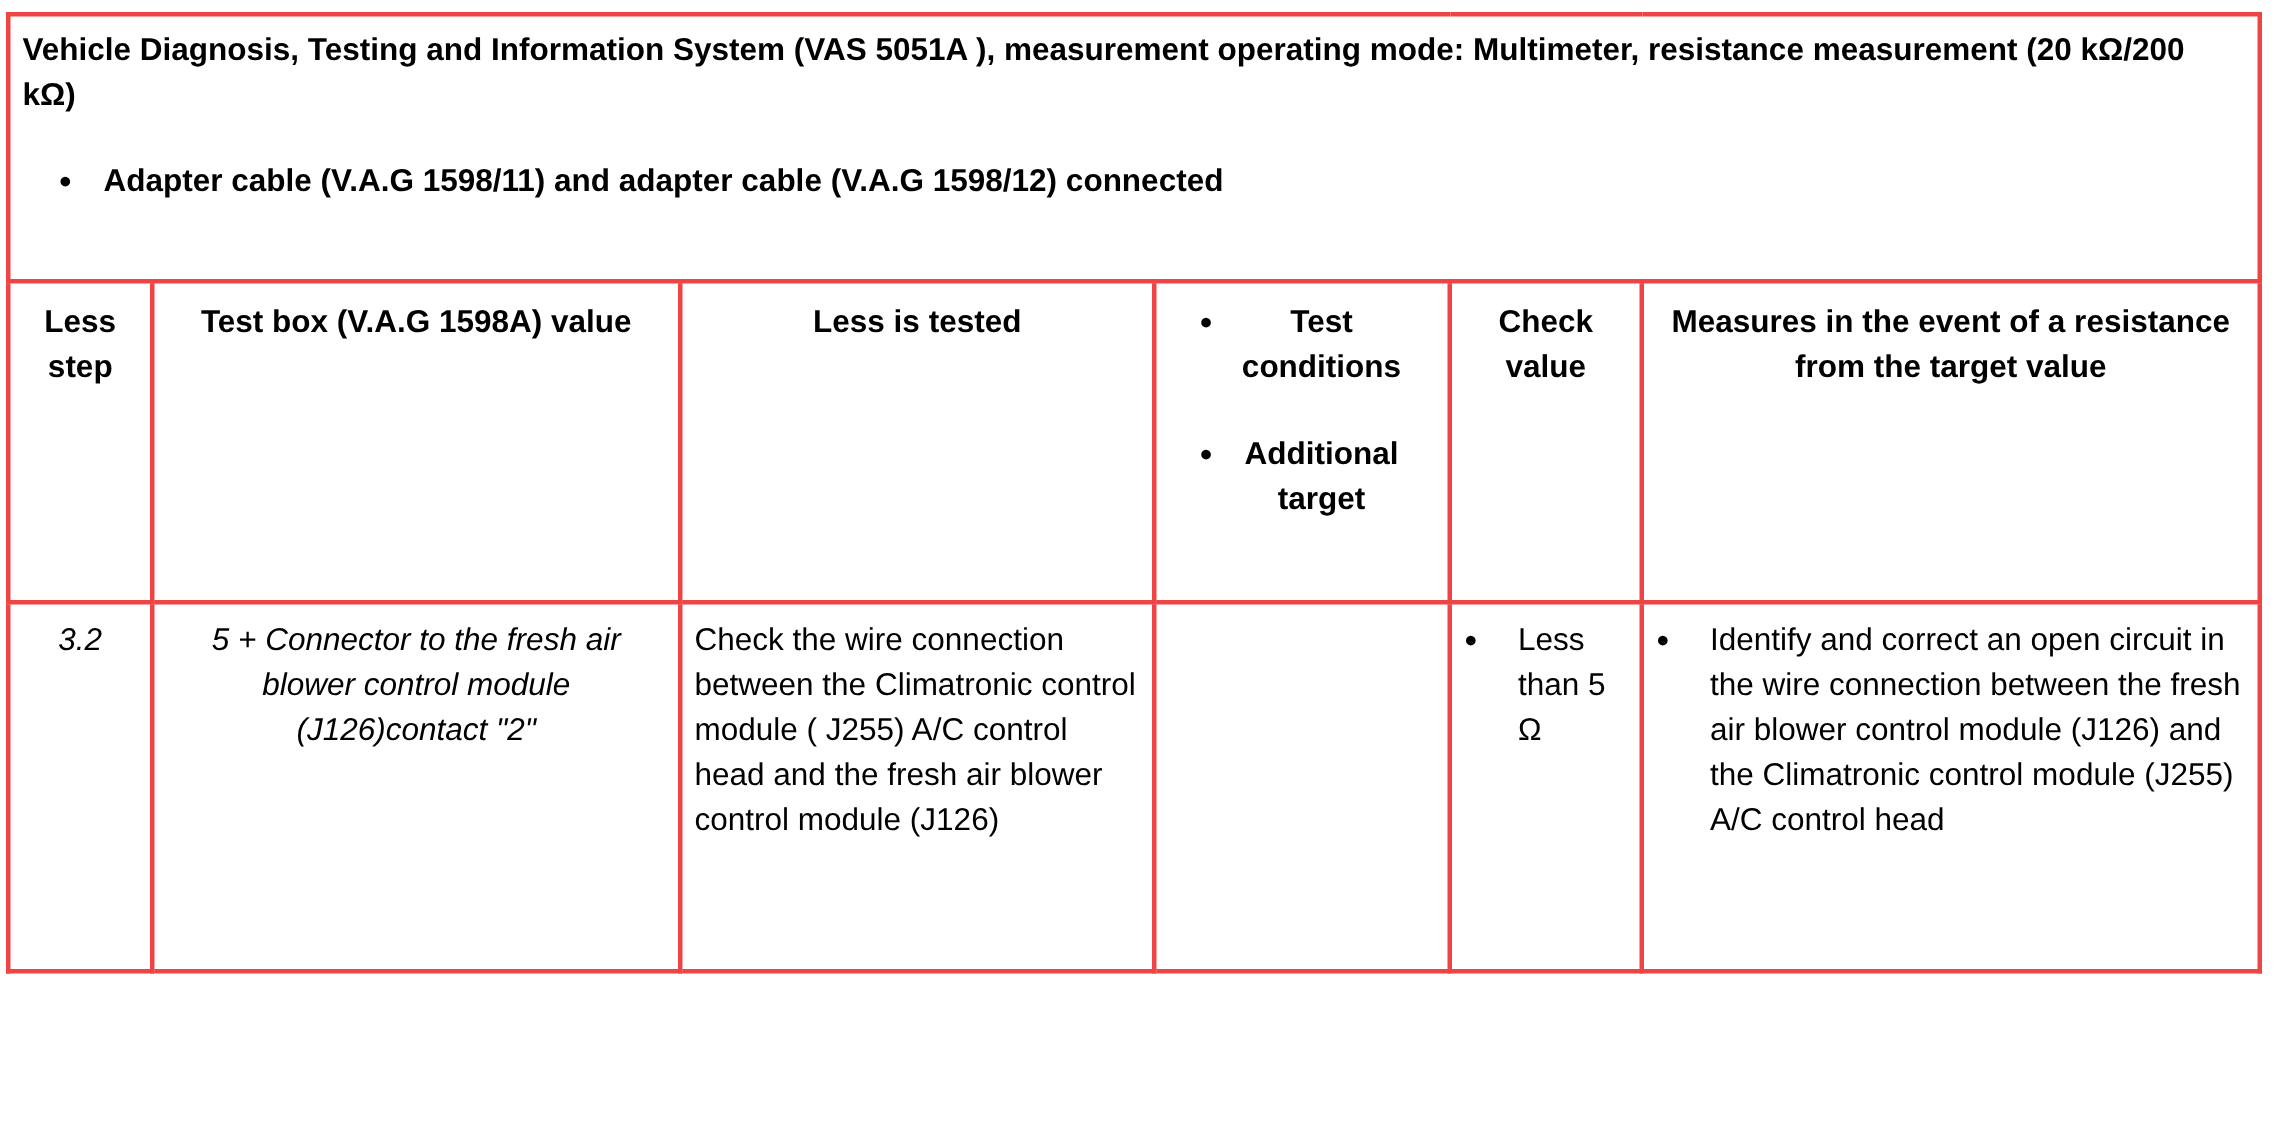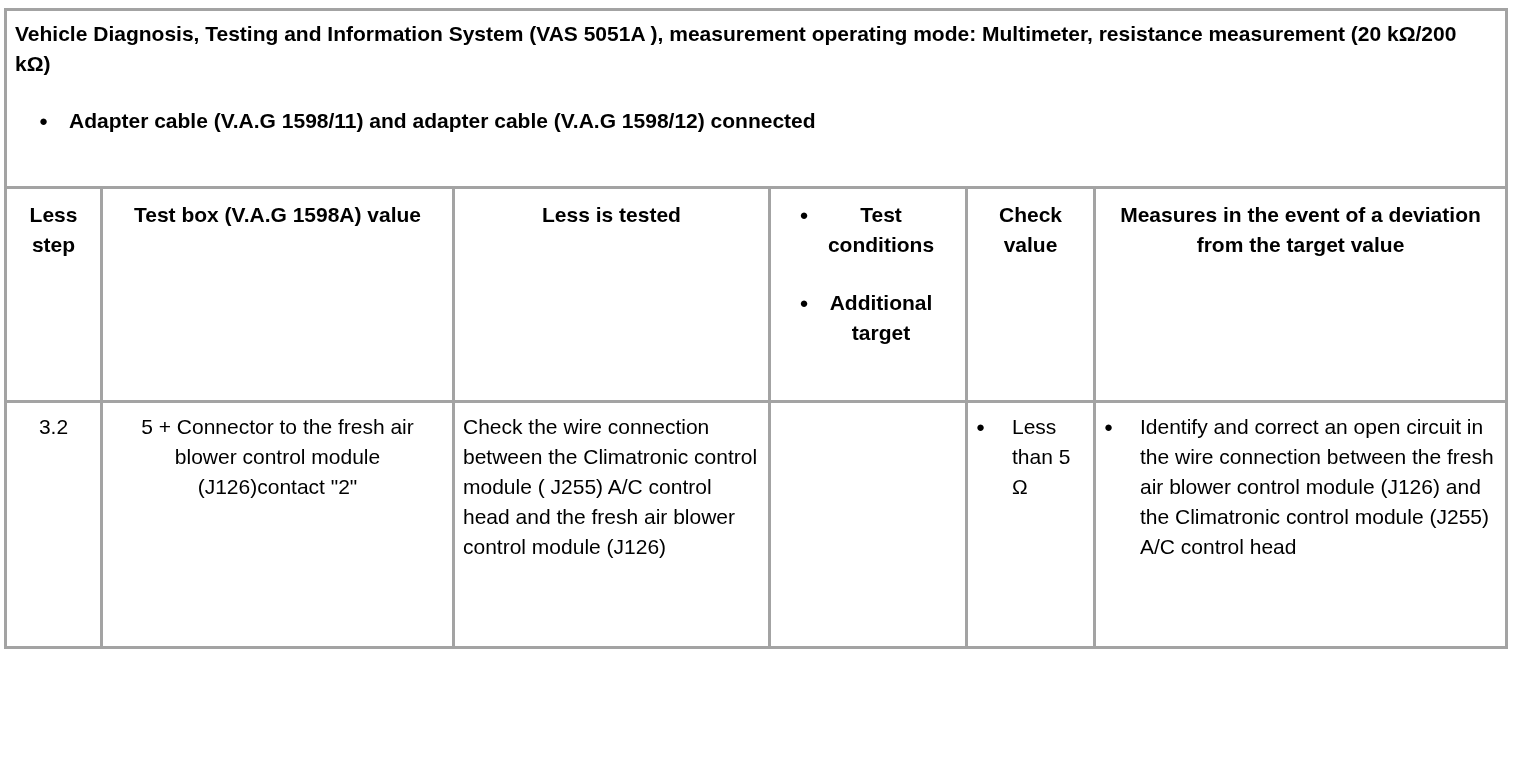--- a/index.html
+++ b/index.html
@@ -11,21 +11,21 @@
     font-family: "Liberation Sans", sans-serif;
   }
   .page { padding: 8px 11px 0 4px; }
 
   table.doc-table {
     border-collapse: collapse;
     table-layout: fixed;
     width: 1501px;
   }
   td, th {
-    border: 3px solid #a3a3a3;
+    border: 3px solid #ef4444;
     vertical-align: top;
     padding: 9px 8px;
     font-size: 21px;
     line-height: 30px;
     overflow: hidden;
   }
 
   
   .intro-cell { padding: 8px 10px 8px 8px; }
   .doc-title { font-weight: bold; }
@@ -53,21 +53,21 @@
   }
   .hdr-conditions-item { display: flex; justify-content: center; }
   .hdr-conditions-item .li-text {
     max-width: 118px;
     text-align: center;
   }
   .hdr-conditions-item + .hdr-conditions-item { margin-top: 28px; }
   .hdr-conditions-item .bullet-marker { margin-right: 10px; width: 16px; }
 
   
-  .cell-center { text-align: center; }
+  .cell-center { text-align: center; font-style: italic; }
   .cell-left { text-align: left; }
   .li { display: flex; text-align: left; }
   .li .bullet-marker { margin-right: 14px; }
   .li-target .li-text { width: 66px; }
   .li-measures .li-text { flex: 1; }
 
   tr.row-intro   { height: 178px; }
   tr.row-header  { height: 214px; }
   tr.row-data-1  { height: 246px; }
   tr.row-data-2  { height: 102px; }
@@ -105,21 +105,21 @@
           <div class="hdr-conditions-item">
             <span class="bullet-marker">●</span>
             <span class="li-text">Test conditions</span>
           </div>
           <div class="hdr-conditions-item">
             <span class="bullet-marker">●</span>
             <span class="li-text">Additional target</span>
           </div>
         </th>
         <th>Check value</th>
-        <th>Measures in the event of a deviation from the target value</th>
+        <th>Measures in the event of a resistance from the target value</th>
       </tr>
 
       <tr class="row-data-1">
         <td class="cell-center">3.2</td>
         <td class="cell-center">5 + Connector to the fresh air blower control module (J126)contact "2"</td>
         <td class="cell-left">Check the wire connection between the Climatronic control module ( J255) A/C control head and the fresh air blower control module (J126)</td>
         <td></td>
         <td>
           <div class="li li-target">
             <span class="bullet-marker">●</span>

